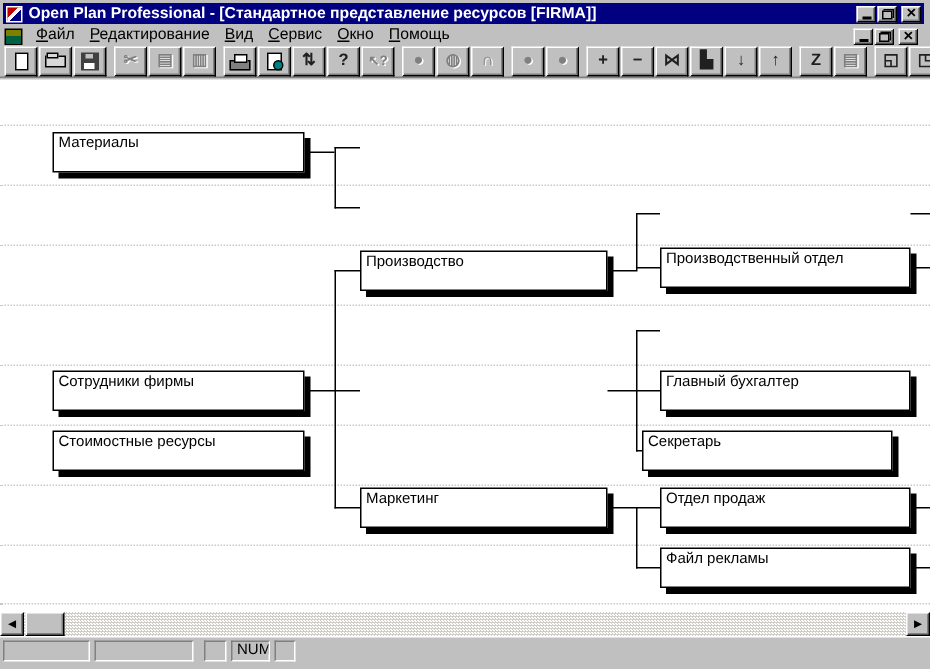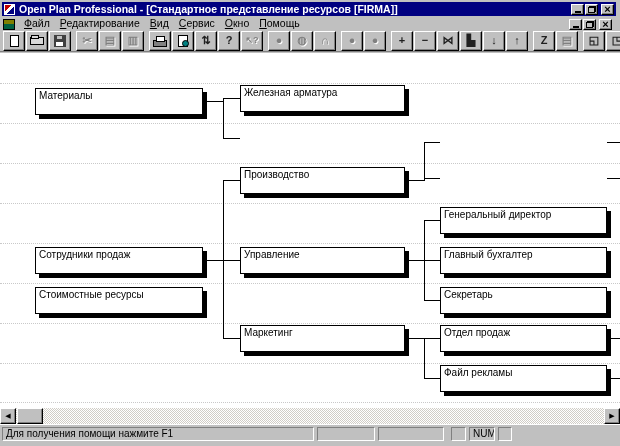--- a/index.html
+++ b/index.html
@@ -282,45 +282,42 @@
     <div class="hline" style="left:405px;top:285px;width:35px"></div>
     <div class="vline" style="left:424px;top:285px;height:41px"></div>
     <div class="hline" style="left:424px;top:325px;width:16px"></div>
 
     <div class="hline" style="left:607px;top:89px;width:13px"></div>
     <div class="hline" style="left:607px;top:125px;width:13px"></div>
     <div class="hline" style="left:607px;top:285px;width:13px"></div>
     <div class="hline" style="left:607px;top:325px;width:13px"></div>
 
     <div class="node" style="left:35px;top:35px;width:168px"><span>Материалы</span></div>
-    <div class="node" style="left:240px;top:32px;width:165px"><span>Железная арматура</span></div>
     <div class="node" style="left:240px;top:114px;width:165px"><span>Производство</span></div>
-    <div class="node" style="left:240px;top:194px;width:165px"><span>Управление</span></div>
     <div class="node" style="left:240px;top:272px;width:165px"><span>Маркетинг</span></div>
-    <div class="node" style="left:35px;top:194px;width:168px"><span>Сотрудники продаж</span></div>
+    <div class="node" style="left:35px;top:194px;width:168px"><span>Сотрудники фирмы</span></div>
     <div class="node" style="left:35px;top:234px;width:168px"><span>Стоимостные ресурсы</span></div>
-    <div class="node" style="left:440px;top:154px;width:167px"><span>Генеральный директор</span></div>
+    <div class="node" style="left:440px;top:112px;width:167px"><span>Производственный отдел</span></div>
     <div class="node" style="left:440px;top:194px;width:167px"><span>Главный бухгалтер</span></div>
-    <div class="node" style="left:440px;top:234px;width:167px"><span>Секретарь</span></div>
+    <div class="node" style="left:428px;top:234px;width:167px"><span>Секретарь</span></div>
     <div class="node" style="left:440px;top:272px;width:167px"><span>Отдел продаж</span></div>
     <div class="node" style="left:440px;top:312px;width:167px"><span>Файл рекламы</span></div>
   </div>
 
   <div class="hscroll">
     <div class="sbtn">
         <span>◀</span>
       </div>
     <div class="sthumb"></div>
     <div class="sbtn sright">
         <span>▶</span>
       </div>
   </div>
 
   <div class="statusbar">
-    <div class="spanel sp-msg">Для получения помощи нажмите F1</div>
     <div class="spanel sp-a"></div>
     <div class="spanel sp-b"></div>
     <div class="spanel sp-c"></div>
     <div class="spanel sp-num">NUM</div>
     <div class="spanel sp-d"></div>
   </div>
 
 </div>
 
 </body></html>

